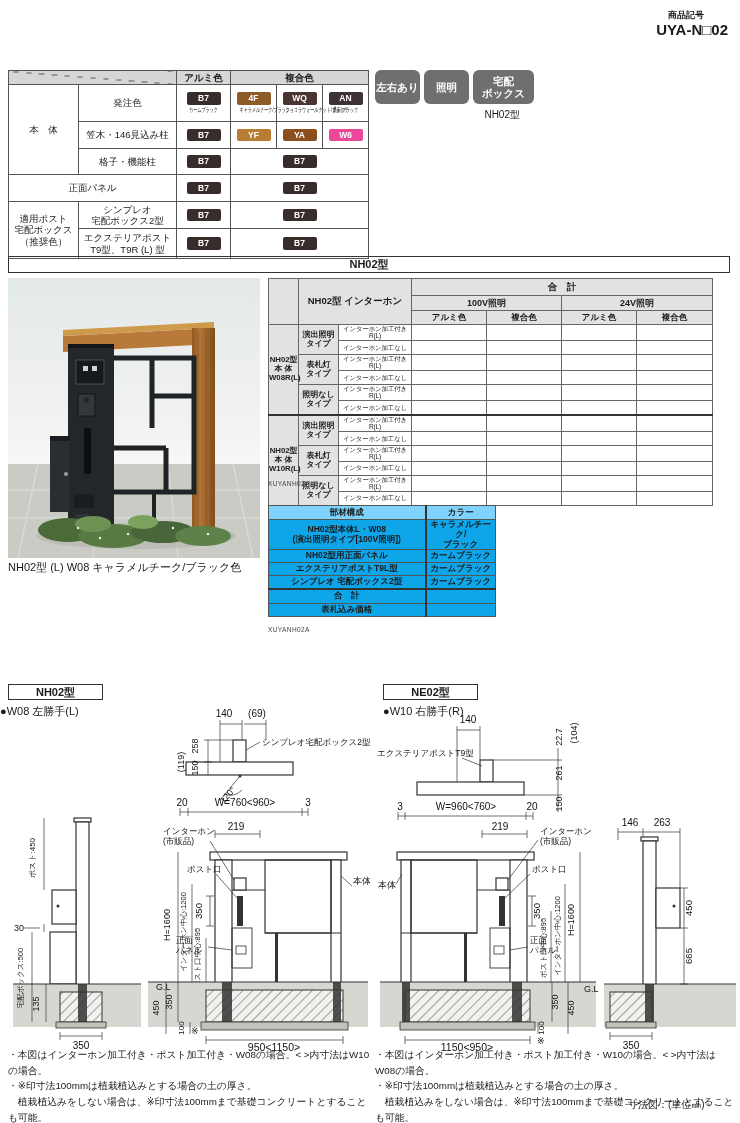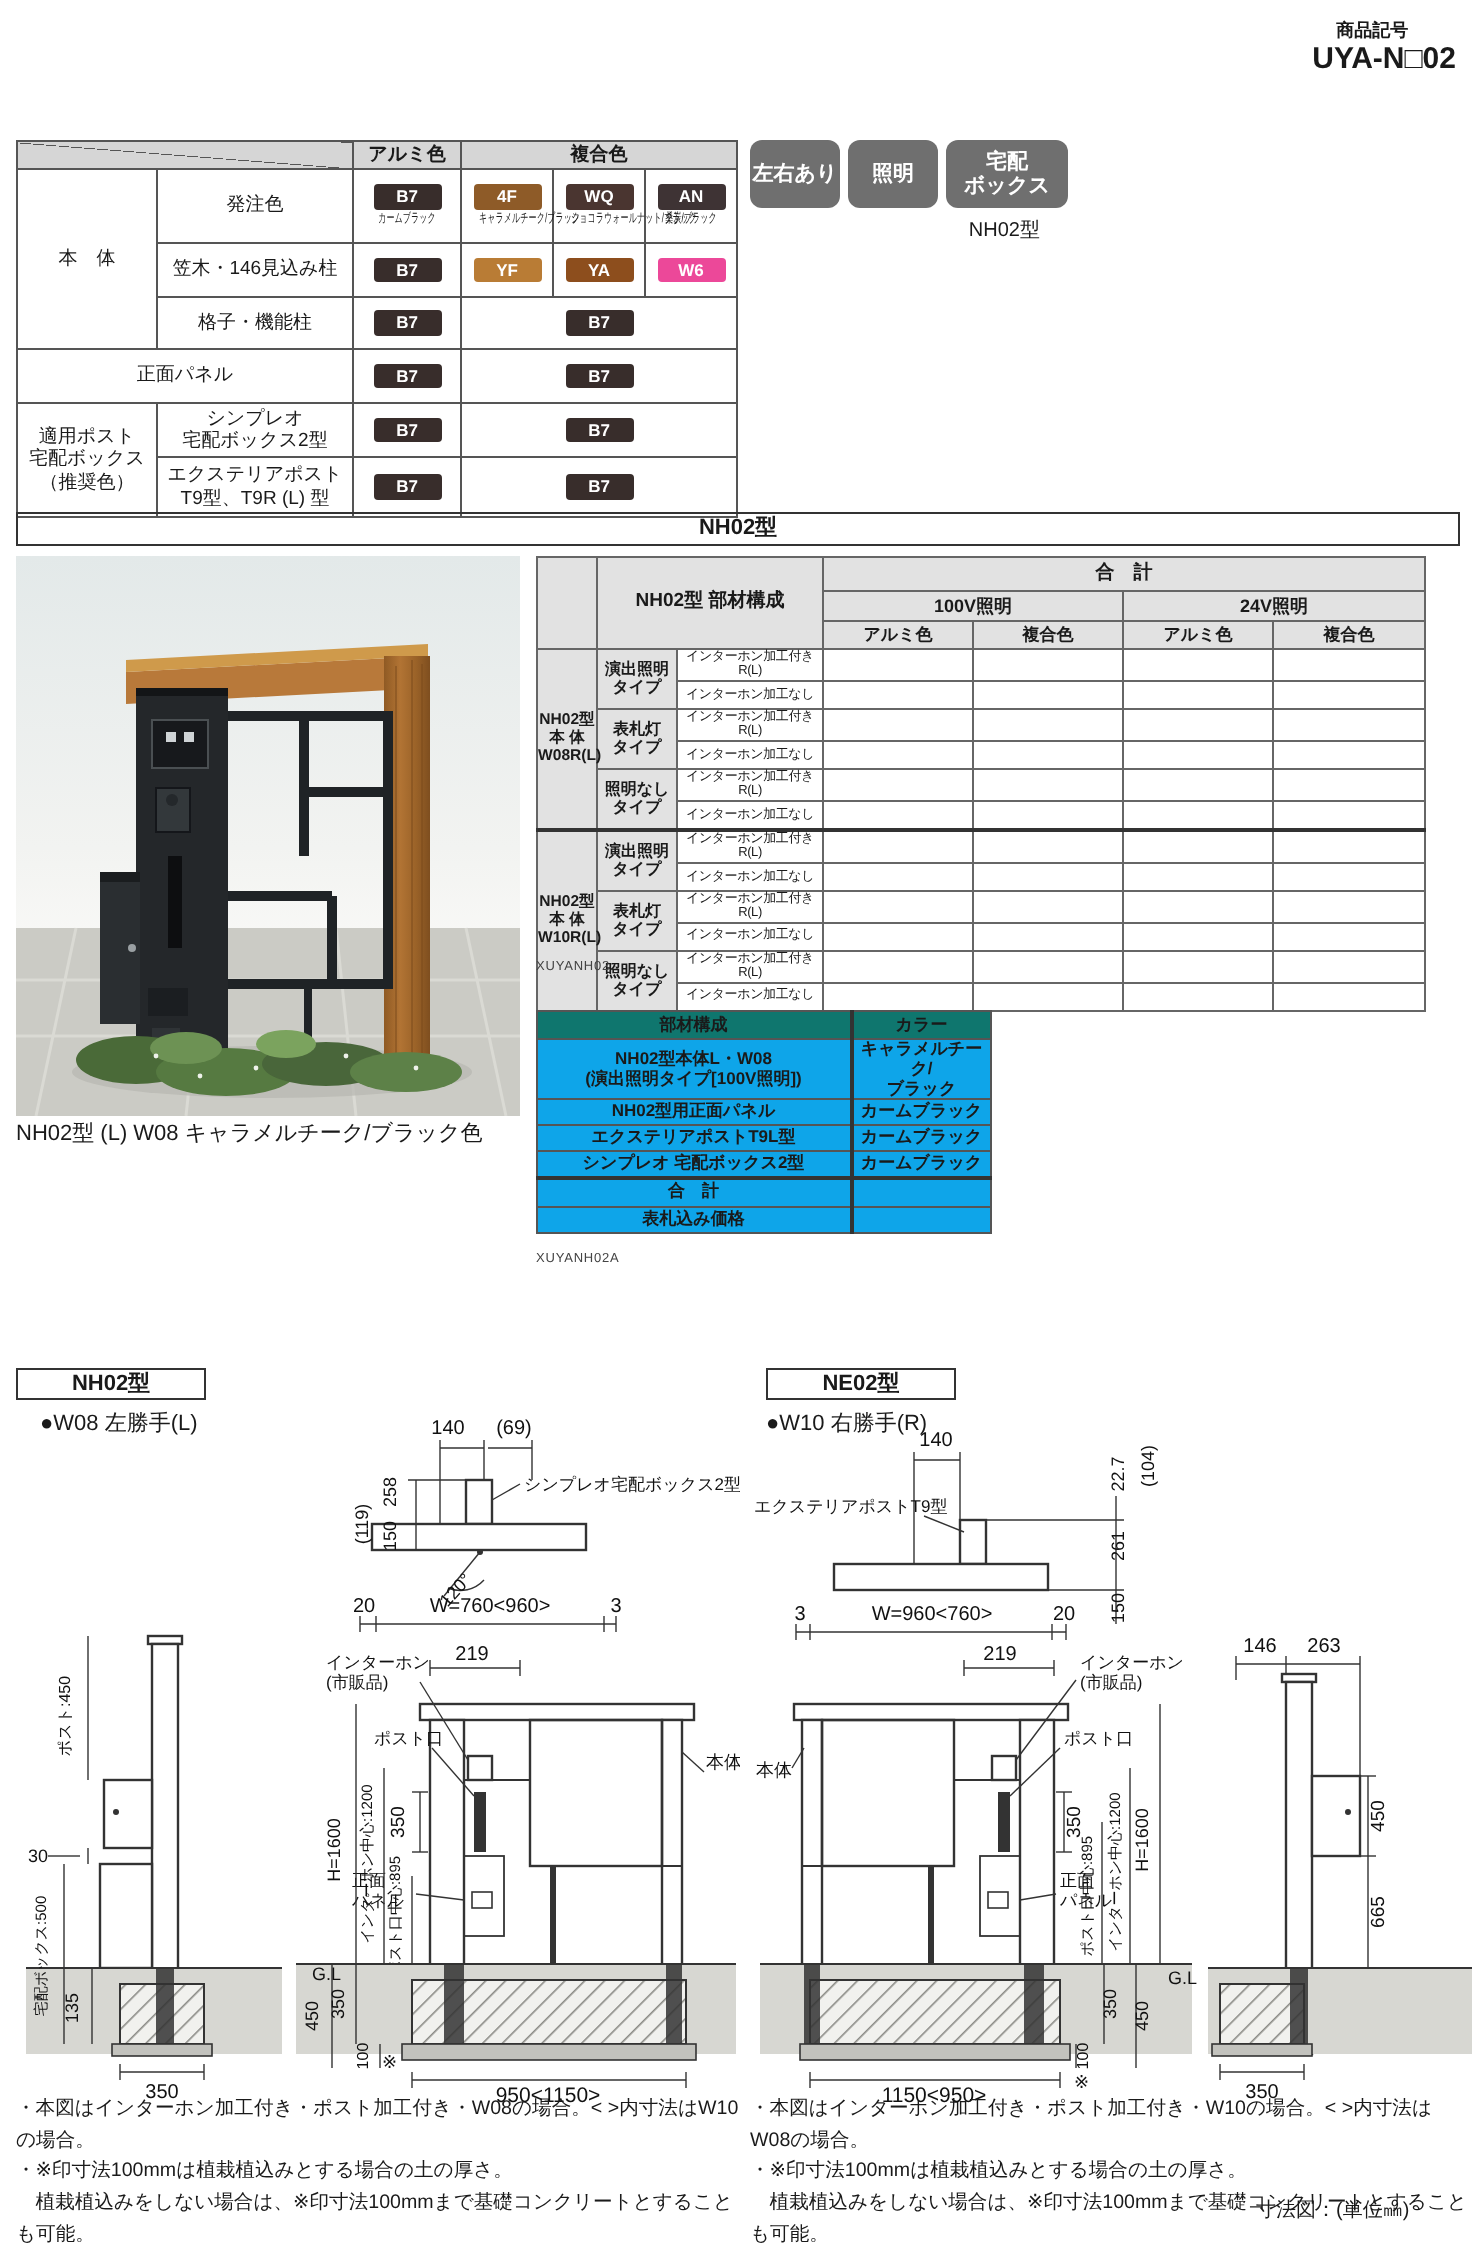--- a/index.html
+++ b/index.html
@@ -50,21 +50,21 @@
   .sumtable td.tname{font-size:8px;font-weight:bold;}
   .sumtable td.opt{font-size:6.5px;letter-spacing:-0.2px;height:13px;}
   .sumtable td.price{background:#fff;}
   .sumtable tr.grp td{border-top:2px solid #333;}
   .tcode{position:absolute;font-size:6.5px;color:#444;letter-spacing:0.4px;}
 
   
   .parts{position:absolute;left:268px;top:505px;border-collapse:collapse;table-layout:fixed;width:227px;}
   .parts td{border:1px solid #555;padding:0 1px;text-align:center;vertical-align:middle;
             font-size:8.5px;font-weight:bold;line-height:1.15;background:#0ea5e9;}
-  .parts .phd td{background:#0f766e;height:13px;}
+  .parts .phd td{background:#7dd3fc;height:13px;}
   .parts td.ccol{border-left:2px solid #333;}
   .parts tr.total td{border-top:2px solid #333;height:13px;}
 
   
   .dimbar{position:absolute;left:8px;top:650px;width:724px;height:26px;background:#dd7348;border-radius:13px;
           color:#fff;font-size:14px;font-weight:bold;text-align:center;line-height:26px;letter-spacing:3px;}
   .modelbox{position:absolute;top:684px;width:95px;height:16px;border:1px solid #333;box-sizing:border-box;
             font-size:11px;font-weight:bold;text-align:center;line-height:14px;}
   .variant{position:absolute;top:704px;font-size:11px;}
   .fig{position:absolute;top:700px;}
@@ -233,21 +233,21 @@
         <col style="width:40px">
         <col style="width:73px">
         <col style="width:75px">
         <col style="width:75px">
         <col style="width:75px">
         <col style="width:76px">
       </colgroup>
     <tbody>
         <tr class="h1">
       <td rowspan="3" class="gray"></td>
-      <td rowspan="3" colspan="2" class="gray pn">NH02型 部材構成</td>
+      <td rowspan="3" colspan="2" class="gray pn">NH02型 インターホン</td>
       <td colspan="4" class="gray">合　計</td>
     </tr>
     <tr class="h2">
       <td colspan="2" class="gray">100V照明</td>
       <td colspan="2" class="gray">24V照明</td>
     </tr>
     <tr class="h3">
       <td class="gray">アルミ色</td>
       <td class="gray">複合色</td>
       <td class="gray">アルミ色</td>
@@ -394,21 +394,21 @@
     <tr style="height:13px;">
       <td>表札込み価格</td>
       <td class="ccol"></td>
     </tr>
   </tbody>
     </table>
   <div class="tcode" style="left:268px;top:626px;">XUYANH02A</div>
 
   <div class="modelbox" style="left:8px;">NH02型</div>
   <div class="modelbox" style="left:383px;">NE02型</div>
-  <div class="variant" style="left:20px;">●W08 左勝手(L)</div>
+  <div class="variant" style="left:0;">●W08 左勝手(L)</div>
   <div class="variant" style="left:383px;">●W10 右勝手(R)</div>
 
   <svg class="fig" style="left:8px;" width="362" height="352" viewBox="0 0 362 352">
     <defs>
       <pattern id="hatchL" patternUnits="userSpaceOnUse" width="7" height="7" patternTransform="rotate(45)">
         <rect width="7" height="7" fill="#f1f1ee"></rect>
           <line x1="0" y1="0" x2="0" y2="7" stroke="#8a8a85" stroke-width="1.6"></line>
       </pattern>
     </defs>
 

